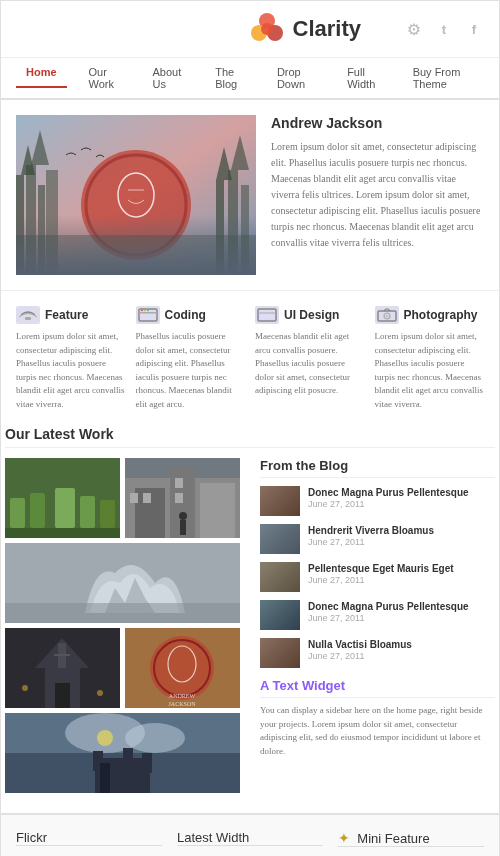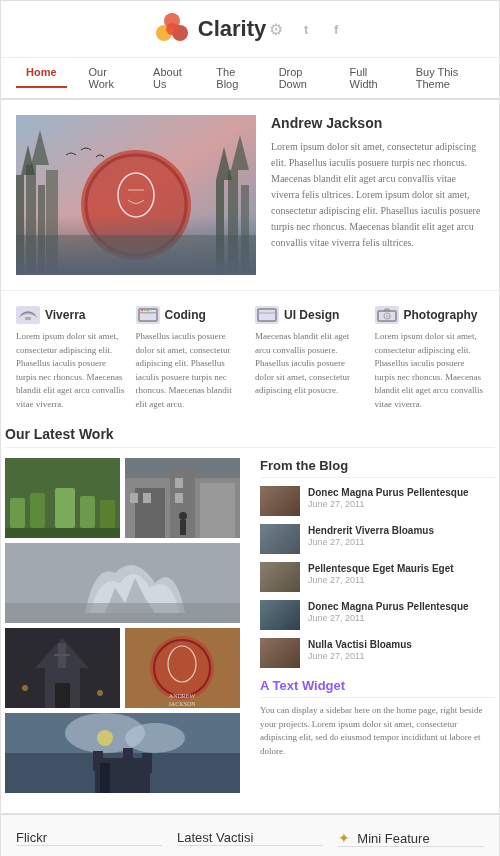--- a/index.html
+++ b/index.html
@@ -1,19 +1,19 @@
 <!DOCTYPE html>
 <html><head>
   <meta charset="utf-8">
   <style>
     * { box-sizing: border-box; margin: 0; padding: 0; }
     body { font-family: Georgia, 'Times New Roman', serif; font-size: 11px; color: #555; background: #fff; width: 500px; margin: 0 auto; border: 1px solid #e0e0e0; }
     
     
-    #header { display: flex; align-items: center; justify-content: center; padding: 10px 15px; border-bottom: 1px solid #eee; }
+    #header { display: flex; align-items: center; justify-content: flex-end; padding: 10px 15px; border-bottom: 1px solid #eee; gap: 43px; }
     #logo-area { display: flex; align-items: center; gap: 8px; }
     #logo-text { font-size: 22px; font-weight: bold; color: #333; font-family: Arial, sans-serif; }
     #header-icons { display: flex; gap: 10px; align-items: center; }
     .header-icon { width: 20px; height: 20px; display: flex; align-items: center; justify-content: center; color: #999; font-size: 14px; cursor: pointer; }
 
     
     #nav { border-bottom: 2px solid #e0e0e0; padding: 0 15px; }
     #nav ul { list-style: none; display: flex; gap: 12px; }
     #nav ul li a { display: block; padding: 8px 10px; font-size: 11px; color: #555; text-decoration: none; font-family: Arial, sans-serif; }
     #nav ul li:first-child a { color: #c0392b; border-bottom: 2px solid #c0392b; margin-bottom: -2px; font-weight: bold; }
@@ -110,21 +110,21 @@
     <li>
         <a href="#">The Blog</a>
       </li>
     <li>
         <a href="#">Drop Down</a>
       </li>
     <li>
         <a href="#">Full Width</a>
       </li>
     <li>
-        <a href="#">Buy This Theme</a>
+        <a href="#">Buy From Theme</a>
       </li>
   </ul>
 </nav>
 
 <div id="hero">
   <div id="hero-image">
     <div id="hero-image-placeholder">
 
       <svg width="240" height="160" viewBox="0 0 240 160">
         <defs>
@@ -175,21 +175,21 @@
 
   <div class="feature">
     <div class="feature-icon-area">
       <div class="feature-icon" style="background:#dde; border-radius:2px;">
         <svg width="20" height="14" viewBox="0 0 20 14">
             <path d="M3 7 Q10 1 17 7" fill="none" stroke="#888" stroke-width="1.5"></path>
             <path d="M1 9 Q10 2 19 9" fill="none" stroke="#aaa" stroke-width="1"></path>
             <rect x="7" y="9" width="6" height="3" rx="1" fill="#aaa"></rect>
           </svg>
       </div>
-      <span class="feature-title">Viverra</span>
+      <span class="feature-title">Feature</span>
     </div>
     <div class="feature-text">Lorem ipsum dolor sit amet, consectetur adipiscing elit. Phasellus iaculis posuere turpis nec rhoncus. Maecenas blandit elit aget arcu convallis vitae viverra.</div>
   </div>
 
   <div class="feature">
     <div class="feature-icon-area">
       <div class="feature-icon" style="background:#dde; border-radius:2px;">
         <svg width="20" height="14" viewBox="0 0 20 14">
             <rect x="1" y="1" width="18" height="12" rx="1" fill="none" stroke="#888" stroke-width="1.5"></rect>
             <rect x="1" y="4" width="18" height="1.5" fill="#aaa"></rect>
@@ -383,21 +383,21 @@
 </div>
 
 <div id="footer-widgets">
 
   <div class="footer-widget">
     <div class="footer-widget-title">Flickr</div>
 
   </div>
 
   <div class="footer-widget">
-    <div class="footer-widget-title">Latest Vactisi</div>
+    <div class="footer-widget-title">Latest Width</div>
 
   </div>
 
   <div class="footer-widget">
     <div class="footer-widget-title">
       <span style="color:#c0a020; margin-right:4px; font-size:14px;">✦</span>
       <span>Mini Feature</span>
     </div>
 
   </div>

